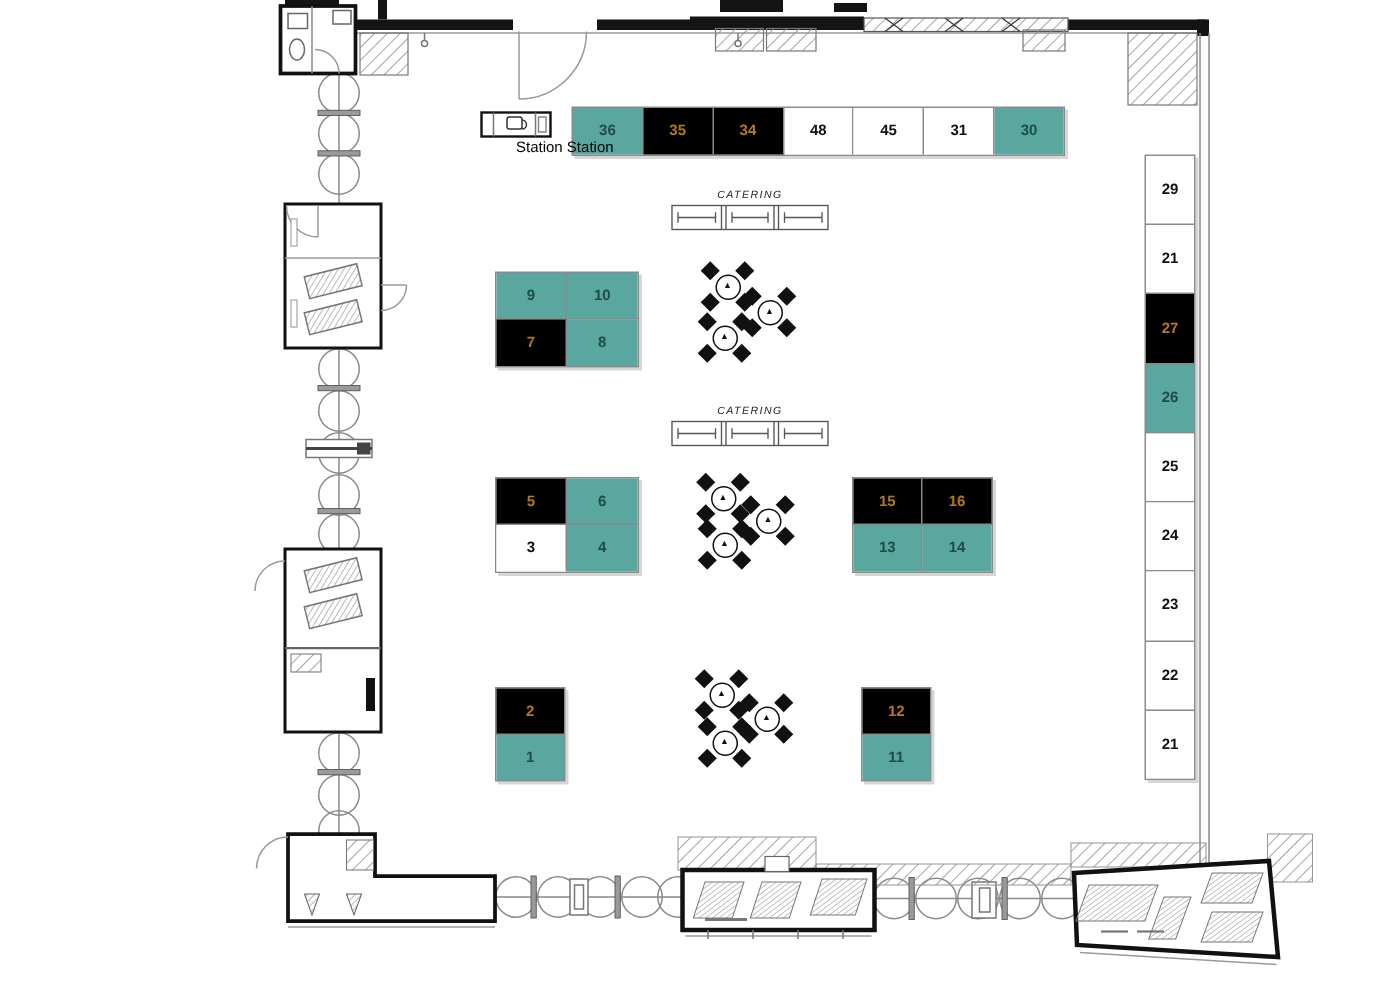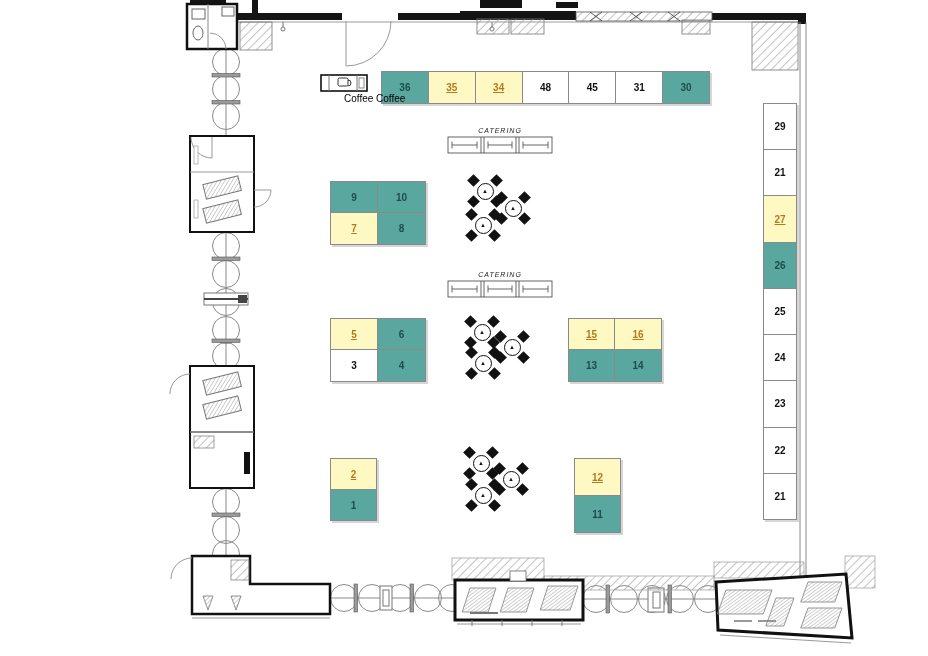--- a/index.html
+++ b/index.html
@@ -6,38 +6,38 @@
   .plan{position:relative;width:928px;height:656px;background:#fff;overflow:hidden;
         font-family:"Liberation Sans", sans-serif;}
   .arch{position:absolute;left:0;top:0;}
 
   
   .group{position:absolute;display:flex;background:#fff;border:1px solid #8a8a8a;
          box-sizing:border-box;box-shadow:2px 2px 0 rgba(0,0,0,.16);z-index:3;}
   .booth{flex:1;display:flex;align-items:center;justify-content:center;
          font-size:10px;font-weight:bold;box-sizing:border-box;cursor:pointer;}
   .booth[data-type="teal"]{background:#5aa7a0;color:#1e4d48;}
-  .booth[data-type="orange"]{background:#fef9c3;color:#b5791c;text-decoration:underline;}
+  .booth[data-type="orange"]{background:#000000;color:#b5791c;}
   .booth[data-type="white"]{background:#ffffff;color:#111;}
 
   .g-top{left:381px;top:71px;width:329px;height:33px;}
   .g-top .booth{border-right:1px solid #8a8a8a;} .g-top .booth:last-child{border-right:none;}
   .g-right{left:763px;top:103px;width:34px;height:417px;flex-direction:column;}
   .g-right .booth{border-bottom:1px solid #8a8a8a;} .g-right .booth:last-child{border-bottom:none;}
   .island{display:grid;grid-template-columns:1fr 1fr;grid-auto-rows:1fr;}
   .island .booth:nth-child(odd){border-right:1px solid #8a8a8a;}
   .island .booth:nth-child(-n+2){border-bottom:1px solid #8a8a8a;}
   .g-ia{left:330px;top:181px;width:96px;height:64px;}
   .g-ib{left:568px;top:181px;width:94px;height:64px;}
   .g-ic{left:330px;top:318px;width:96px;height:64px;}
   .g-id{left:568px;top:318px;width:94px;height:64px;}
   .pair{flex-direction:column;}
   .pair .booth:first-child{border-bottom:1px solid #8a8a8a;}
   .g-ie{left:330px;top:458px;width:47px;height:63px;}
-  .g-if{left:574px;top:458px;width:47px;height:75px;}
+  .g-if{left:574px;top:458px;width:47px;height:63px;}
 
   
   .coffee-label{position:absolute;left:344px;top:93px;width:70px;z-index:5;
                 font-size:10px;color:#000;white-space:nowrap;}
   .catering-label{position:absolute;width:104px;text-align:center;z-index:4;
                   font-size:7px;font-style:italic;letter-spacing:1px;color:#222;}
   .cat1{left:448px;top:127px;} .cat2{left:448px;top:271px;}
 
   
   .table-unit{position:absolute;width:36px;height:36px;z-index:2;}
@@ -390,17 +390,17 @@
   <div class="group pair g-ie">
     <div class="booth" data-type="orange">2</div>
     <div class="booth" data-type="teal">1</div>
   </div>
 
   <div class="group pair g-if">
     <div class="booth" data-type="orange">12</div>
     <div class="booth" data-type="teal">11</div>
   </div>
 
-  <div class="coffee-label">Coffee Coffee</div>
+  <div class="coffee-label">Station Station</div>
   <div class="catering-label cat1">CATERING</div>
   <div class="catering-label cat2">CATERING</div>
 
 </div>
 
 </body></html>

